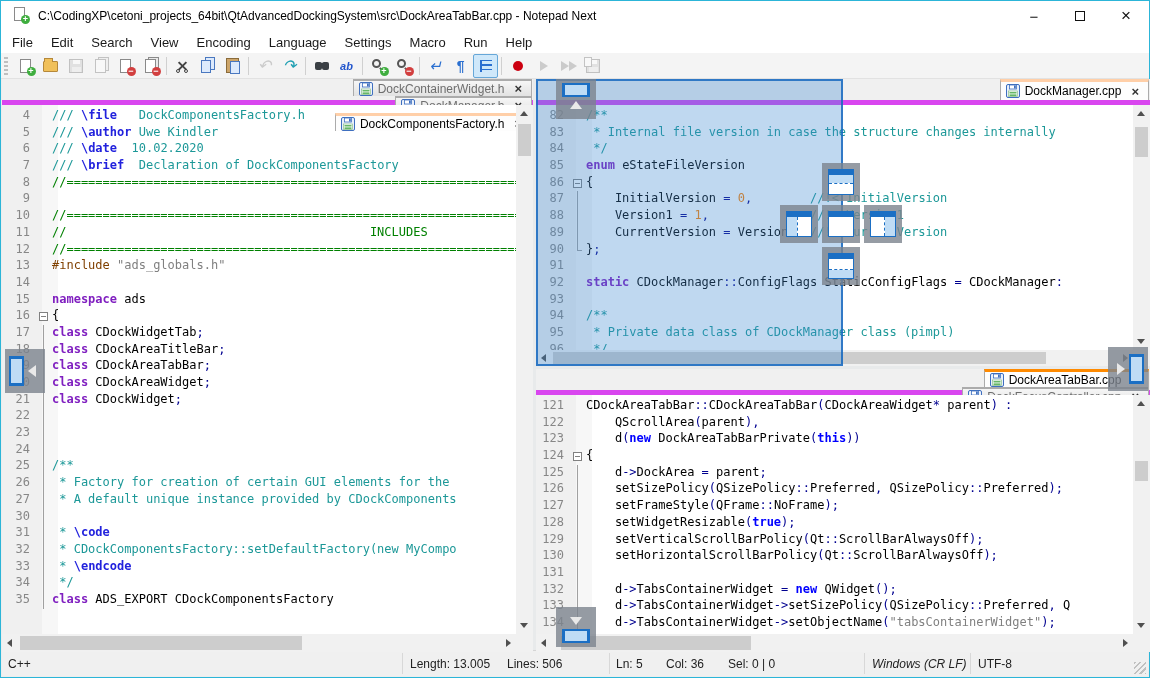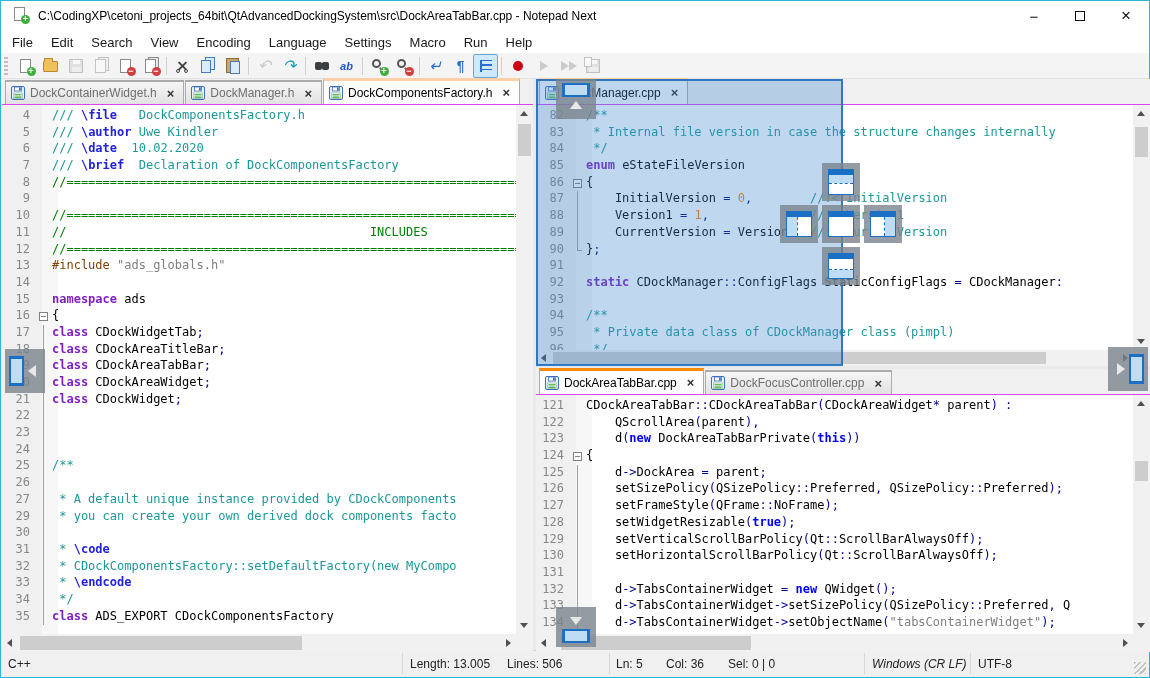--- a/index.html
+++ b/index.html
@@ -55,21 +55,21 @@
     background:linear-gradient(to right,#2a6fd0 1.5px,transparent 1.5px),
       repeating-linear-gradient(to bottom,#2a6fd0 0 1.5px,transparent 1.5px 4.5px); }
 
   
   .main { position:absolute; top:78px; left:1px; width:1148px; height:573px; background:#e8eaeb; }
   .pane { position:absolute; background:#fff; }
   .pane-left { left:0; top:0; width:531px; height:573px; }
   .pane-tr { left:534px; top:0; width:614px; height:287px; }
   .pane-br { left:534px; top:290px; width:614px; height:283px; }
 
-  .tabs { position:absolute; top:0; left:0; right:0; height:26px; background:#f0f0f0; border-bottom:1px solid #d946ef; display:flex; align-items:flex-end; padding-left:3px; }
+  .tabs { position:absolute; top:0; left:0; right:0; height:26px; background:#f0f0f0; border-bottom:5px solid #d946ef; display:flex; align-items:flex-end; padding-left:3px;flex-direction:column; }
   .tab { height:24px; display:flex; align-items:center; padding:0 7px 0 5px; margin-right:1px; background:linear-gradient(#f6f6f6,#e2e2e2); border:1px solid #ababab; border-bottom:none; border-top:2px solid #ababab; font-size:12px; color:#6e6e6e; position:relative; }
   .tab.active { background:#fdfdfd; color:#000; height:26px; border-top:3px solid #ffcfa8; z-index:2; }
   .tab.active.focused { border-top-color:#ff8a00; }
   .tab .lbl { margin:0 8px 0 5px; white-space:nowrap; }
   .tab .cls { font-size:13px; font-weight:bold; color:#333; padding:0 2px; }
 
   .editor { position:absolute; left:0; right:17px; top:26px; overflow:hidden;
     background:linear-gradient(to right,#f0f0f0 40px,#f7f7f7 40px,#f7f7f7 56px,#fff 56px); }
   .pane-left .editor { bottom:18px; }
   .pane-tr .editor { bottom:16px; }
@@ -468,34 +468,28 @@
             <span class="fm">
               <i class="fline"></i>
             </span>
             <span class="cd"><span class="seg-c">/**</span></span>
           </div>
           <div class="row">
             <span class="ln">26</span>
             <span class="fm">
               <i class="fline"></i>
             </span>
+            <span class="cd"><span class="seg-c"> * Factory for creation of certain GUI elements for the</span></span>
           </div>
           <div class="row">
             <span class="ln">27</span>
             <span class="fm">
               <i class="fline"></i>
             </span>
             <span class="cd"><span class="seg-c"> * A default unique instance provided by CDockComponents</span></span>
-          </div>
-          <div class="row">
-            <span class="ln">29</span>
-            <span class="fm">
-              <i class="fline"></i>
-            </span>
-            <span class="cd"><span class="seg-c"> * you can create your own derived dock components facto</span></span>
           </div>
           <div class="row">
             <span class="ln">30</span>
             <span class="fm">
               <i class="fline"></i>
             </span>
           </div>
           <div class="row">
             <span class="ln">31</span>
             <span class="fm">

